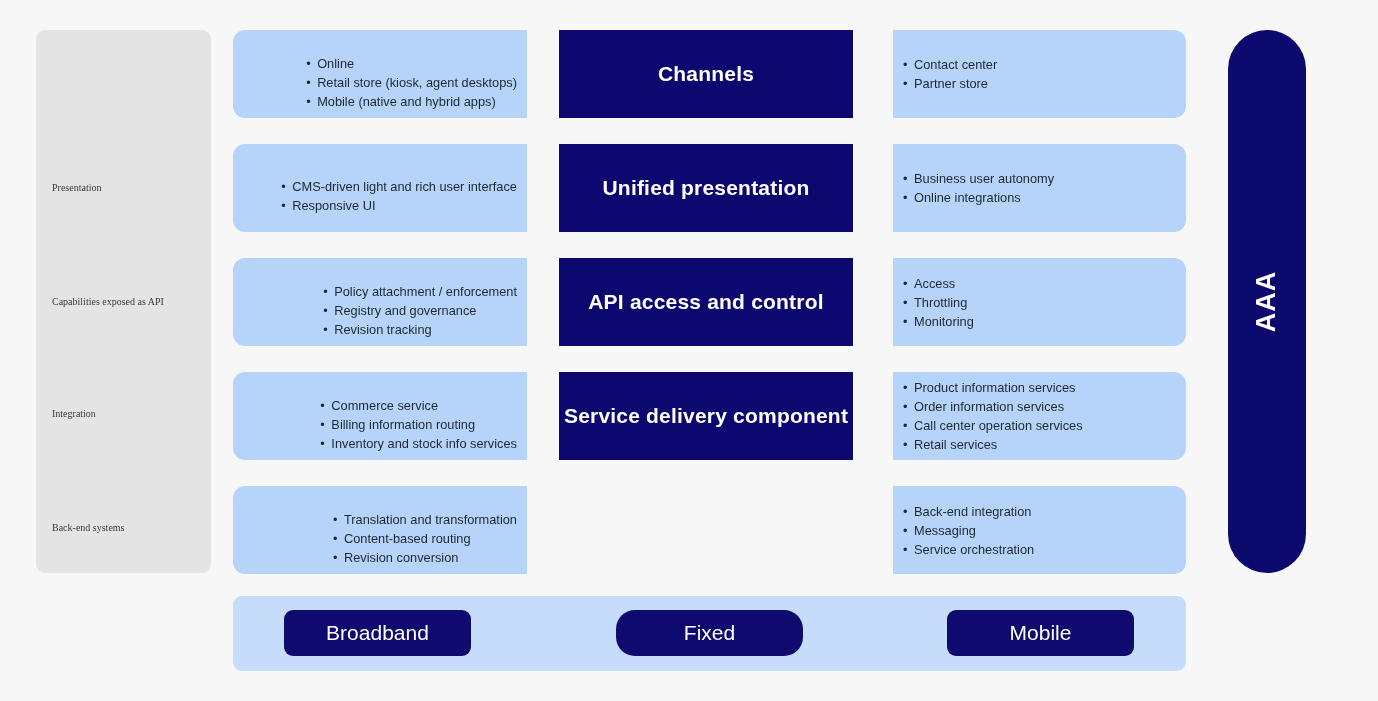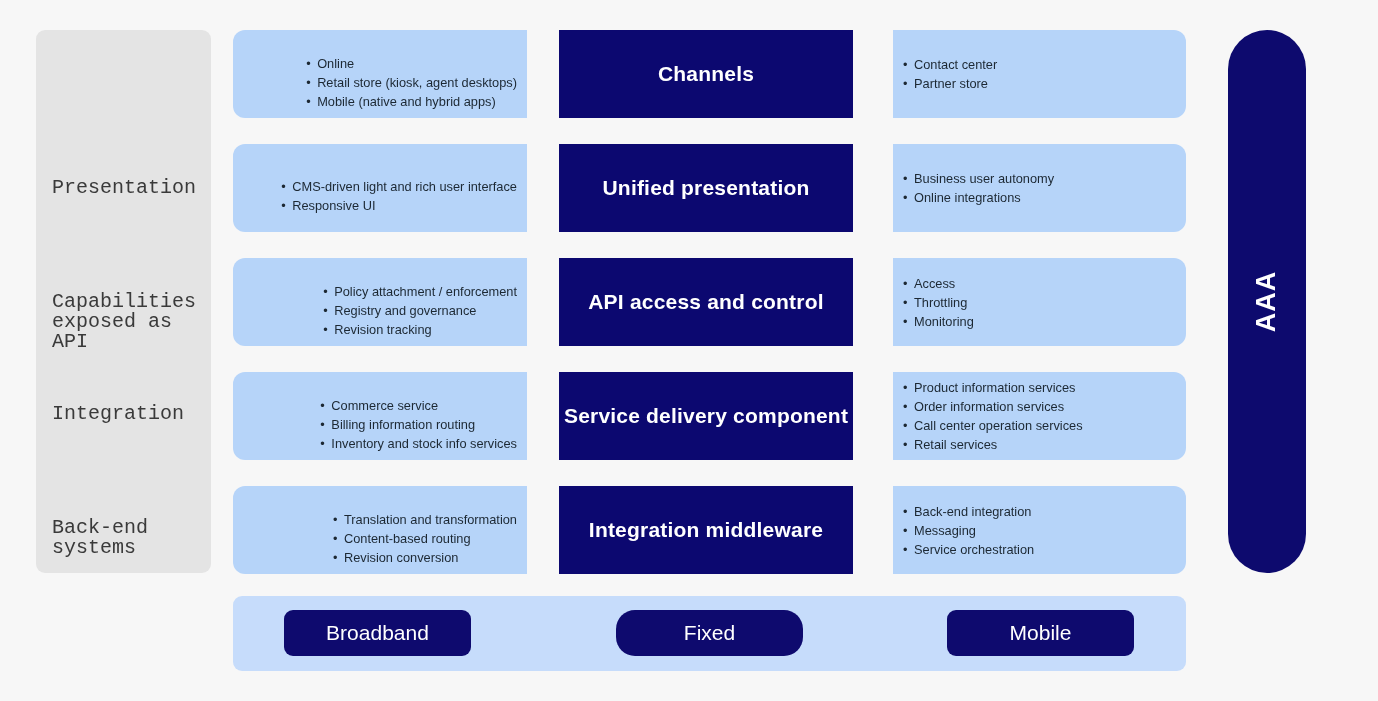--- a/index.html
+++ b/index.html
@@ -29,23 +29,23 @@
     width: 175px;
     height: 543px;
     background: #e4e4e4;
     border-radius: 9px;
   }
   .stage-label {
     position: absolute;
     left: 16px;
     width: 150px;
     color: #3a3a3a;
-    font-size: 20px;
+    font-size: 10px;
     line-height: 20px;
-    font-family: Liberation Mono, monospace;
+    font-family: Liberation Serif, serif;
   }
 
   
   .layer-row {
     position: absolute;
     left: 233px;
     width: 953px;
     height: 88px;
   }
   .cell {
@@ -263,23 +263,20 @@
   </div>
 
   <div class="layer-row" style="top:486px;">
     <div class="cell cell-left">
       <ul class="bullets">
         <li>Translation and transformation</li>
         <li>Content-based routing</li>
         <li>Revision conversion</li>
       </ul>
     </div>
-    <div class="cell cell-center">
-      <span class="center-title">Integration middleware</span>
-    </div>
     <div class="cell cell-right">
       <ul class="bullets">
         <li>Back-end integration</li>
         <li>Messaging</li>
         <li>Service orchestration</li>
       </ul>
     </div>
   </div>
 
   <div class="segments-bar">

